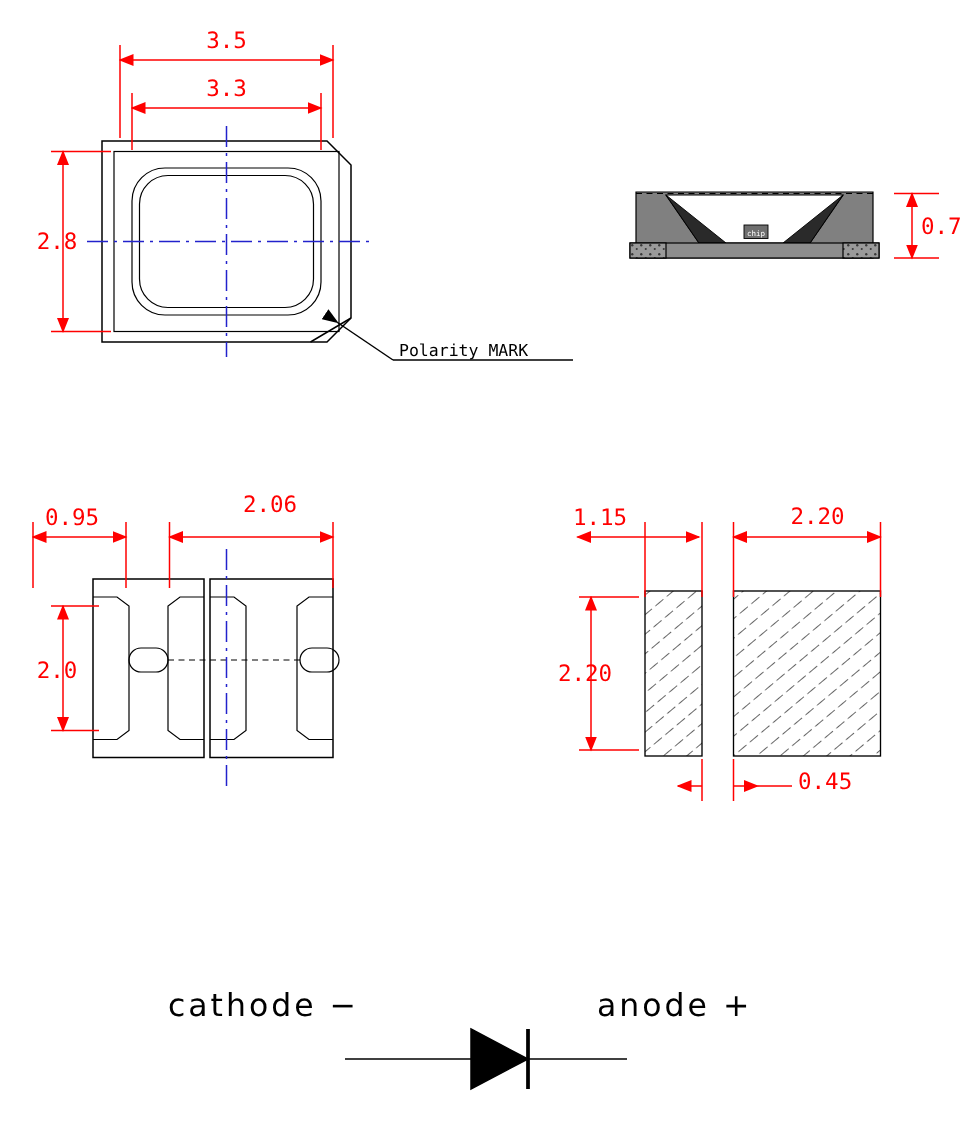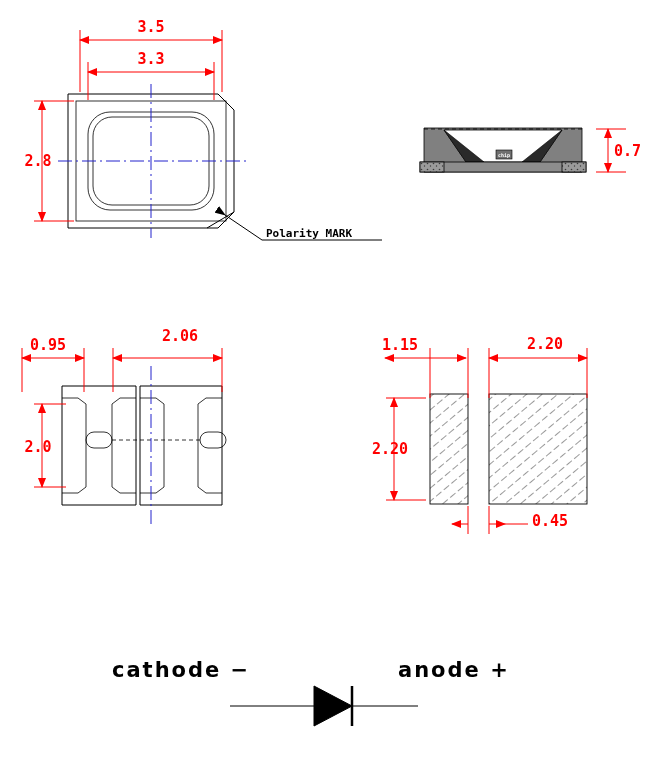--- a/index.html
+++ b/index.html
@@ -12,21 +12,20 @@
     height: 762px;
     position: relative;
     font-family: "DejaVu Sans", sans-serif;
     overflow: hidden;
   }
   #stage {
     position: absolute;
     left: 0; top: 0;
     width: 648px;
     height: 762px;
-    font-weight: bold;
   }
   svg.drawing {
     position: absolute;
     left: 0; top: 0;
     width: 648px;
     height: 762px;
   }
   .dim-text {
     font-family: "DejaVu Sans Mono", monospace;
     font-size: 15px;

